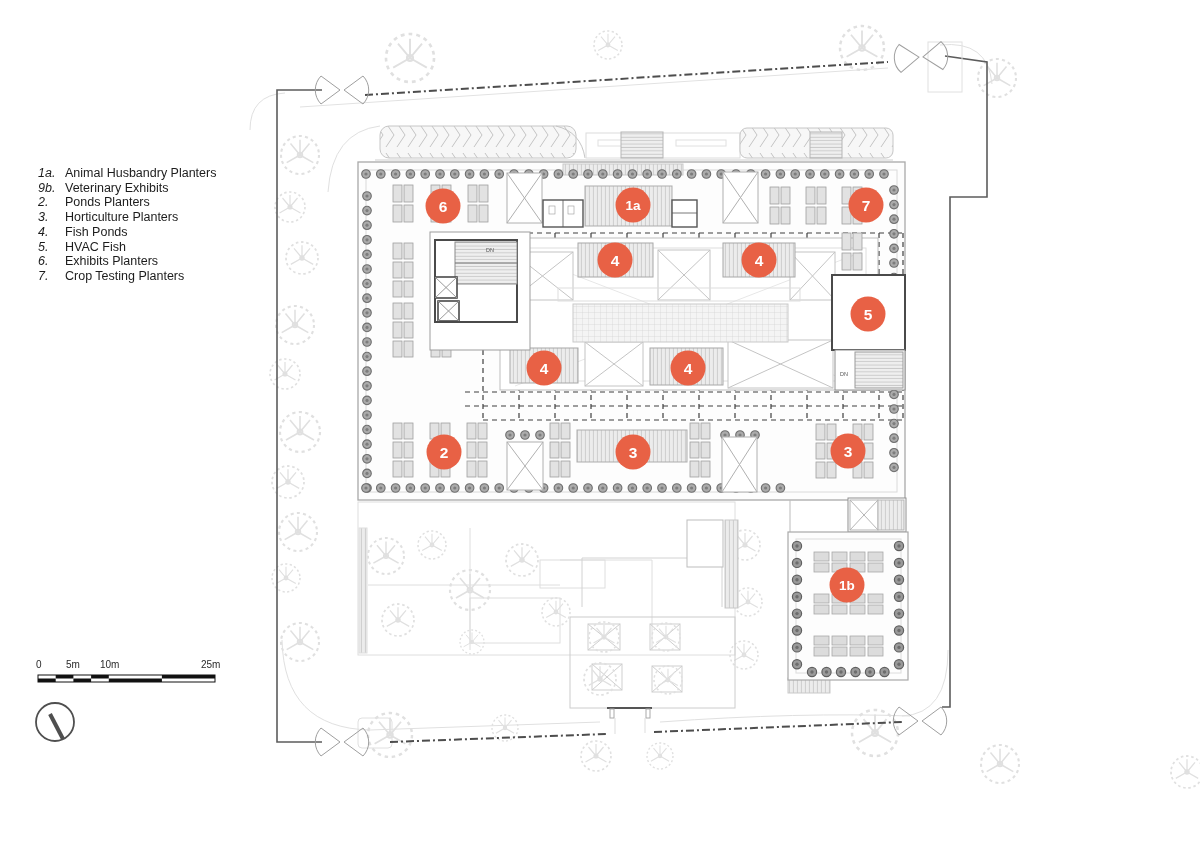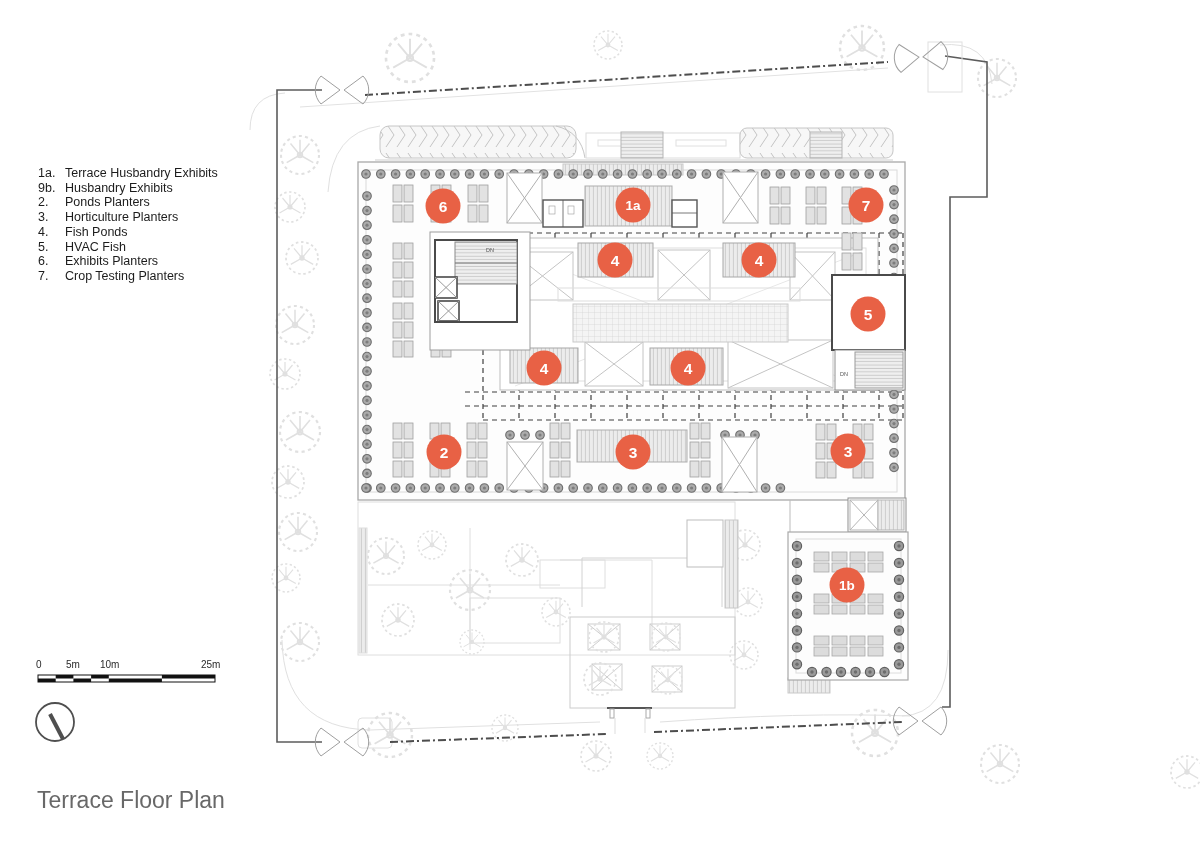--- a/index.html
+++ b/index.html
@@ -1,21 +1,21 @@
 <!DOCTYPE html>
 <html><head>
 <meta charset="utf-8">
 <style>
   html,body{margin:0;padding:0;background:#fff;}
   .canvas{position:relative;width:1200px;height:849px;background:#fff;overflow:hidden;
           font-family:"Liberation Sans",sans-serif;}
   .plan-svg{position:absolute;left:0;top:0;}
   .legend{position:absolute;left:38px;top:166px;font-size:12.5px;color:#1c1c1c;line-height:14.7px;}
   .lrow{display:flex;white-space:nowrap;}
-  .lnum{width:27px;flex:0 0 27px;}
+  .lnum{width:27px;flex:0 0 27px;font-style:italic;}
   .title{position:absolute;left:37px;top:787px;font-size:23px;color:#686868;}
   .mlabel{fill:#fff;font-weight:bold;text-anchor:middle;font-family:"Liberation Sans",sans-serif;}
   .scale-label{font-size:10px;fill:#2a2a2a;font-family:"Liberation Sans",sans-serif;}
   .dn{font-size:5.5px;fill:#555;font-family:"Liberation Sans",sans-serif;}
 </style>
 </head>
 <body>
 
 <div class="canvas">
 
@@ -531,25 +531,25 @@
         <g>
           <circle cx="847" cy="585" r="17.5" fill="#E86145"></circle>
           <text x="847" y="585" dy="0.36em" class="mlabel" font-size="13.5">1b</text>
         </g>
       </g>
 </svg>
 
 <div class="legend">
   <div class="lrow">
         <span class="lnum">1a.</span>
-        <span>Terrace Husbandry Exhibits</span>
+        <span>Animal Husbandry Planters</span>
       </div>
   <div class="lrow">
         <span class="lnum">9b.</span>
-        <span>Husbandry Exhibits</span>
+        <span>Veterinary Exhibits</span>
       </div>
   <div class="lrow">
         <span class="lnum">2.</span>
         <span>Ponds Planters</span>
       </div>
   <div class="lrow">
         <span class="lnum">3.</span>
         <span>Horticulture Planters</span>
       </div>
   <div class="lrow">
@@ -563,15 +563,14 @@
   <div class="lrow">
         <span class="lnum">6.</span>
         <span>Exhibits Planters</span>
       </div>
   <div class="lrow">
         <span class="lnum">7.</span>
         <span>Crop Testing Planters</span>
       </div>
 </div>
 
-<div class="title">Terrace Floor Plan</div>
 
 </div>
 
 </body></html>

